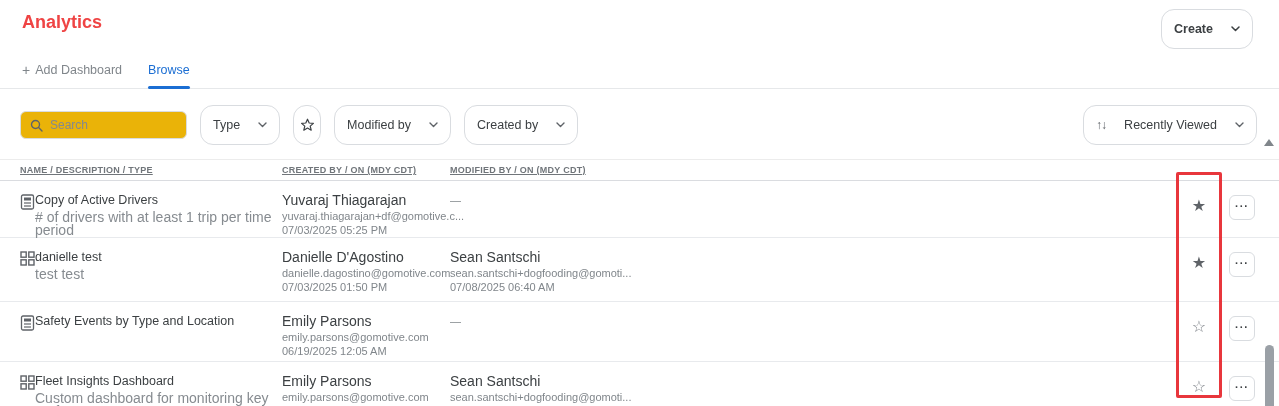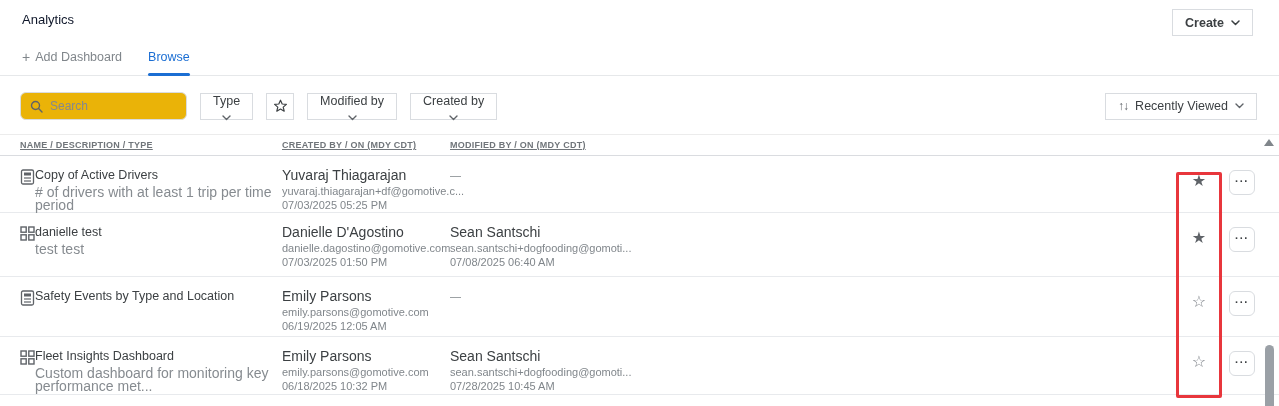--- a/index.html
+++ b/index.html
@@ -4,25 +4,25 @@
 <style>
   * { margin:0; padding:0; box-sizing:border-box; }
   html,body { width:1279px; height:406px; }
   body {
     font-family:"Liberation Sans", sans-serif;
     background:#ffffff; color:#3c4043;
     position:relative; overflow:hidden;
   }
   
   .page-header { display:flex; justify-content:space-between; align-items:flex-start; padding:12px 26px 0 22px; }
-  .page-title { font-size:13px; font-weight:400; color:#0f172a; }
+  .page-title { font-size:18px; font-weight:700; color:#ef4444; }
   .btn {
-    display:inline-flex; align-items:center; gap:7px;
-    height:27px; padding:0 12px; background:#fff;
-    border:1px solid #d9dce0; border-radius:0;
+    display:inline-flex; align-items:center; gap:18px;
+    height:40px; padding:0 12px; background:#fff;
+    border:1px solid #d9dce0; border-radius:13px;
     font-size:12.5px; color:#3c4043; cursor:pointer;
   }
   .btn-create { font-weight:700; margin-top:-3px; }
   .chev { width:9px; height:6px; display:inline-block; }
   .chev svg { display:block; }
   
   .tabs { display:flex; gap:26px; padding:0 0 0 22px; margin-top:14px; border-bottom:1px solid #e6e8ea; }
   .tab { font-size:12.5px; padding-bottom:11px; color:#80868b; cursor:pointer; display:flex; align-items:center; gap:5px; }
   .tab .plus { font-size:14px; line-height:10px; }
   .tab.active { color:#1b6ed3; font-weight:400; position:relative; }
@@ -31,21 +31,21 @@
   .filterbar { display:flex; align-items:center; padding:16px 22px 14px 20px; }
   .searchbox {
     display:flex; align-items:center; gap:7px; width:167px; height:28px;
     border:1px solid #d9dce0; border-radius:6px; padding:0 9px; background:#eab308;
   }
   .searchbox input { border:none; outline:none; font-size:12px; width:100%; color:#3c4043; font-family:inherit; background:transparent; }
   .searchbox input::placeholder { color:#84898e; }
   .fgroup { display:flex; height:28px; border:1px solid #d9dce0; border-radius:6px; margin-left:15px; overflow:hidden; background:#fff; }
   .fseg { display:flex; align-items:center; gap:7px; padding:0 11px; font-size:12px; cursor:pointer; }
   .fseg + .fseg { border-left:1px solid #d9dce0; }
-  .fbtn { margin-left:13px;flex-direction:column; }
+  .fbtn { margin-left:13px; }
   .fbtn-star { width:28px; padding:0; justify-content:center; }
   .sort-glyph { font-size:12px; color:#5f6368; letter-spacing:-1px; }
   .spacer { flex:1; }
   .icon { display:inline-flex; align-items:center; }
   
   .table { border-top:1px solid #ececec; }
   .tgrid { display:grid; grid-template-columns:262px 168px 726px 46px 40px; padding-left:20px; }
   .thead { height:21px; align-items:center; border-bottom:1px solid #dadce0; }
   .th { font-size:9px; font-weight:700; letter-spacing:.25px; color:#70757a; text-transform:uppercase;text-decoration:underline; }
   .clipped-row { height:19px; border-bottom:1px solid #e8eaed; overflow:hidden; }

